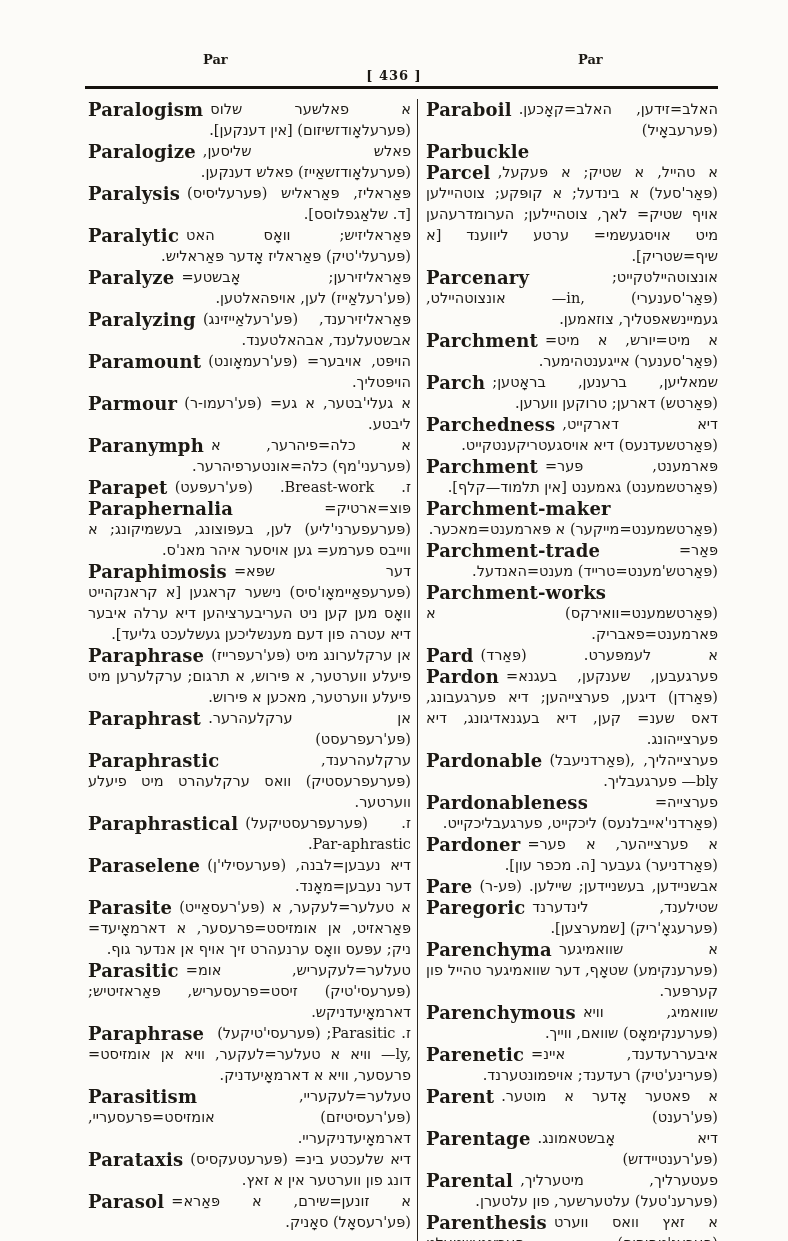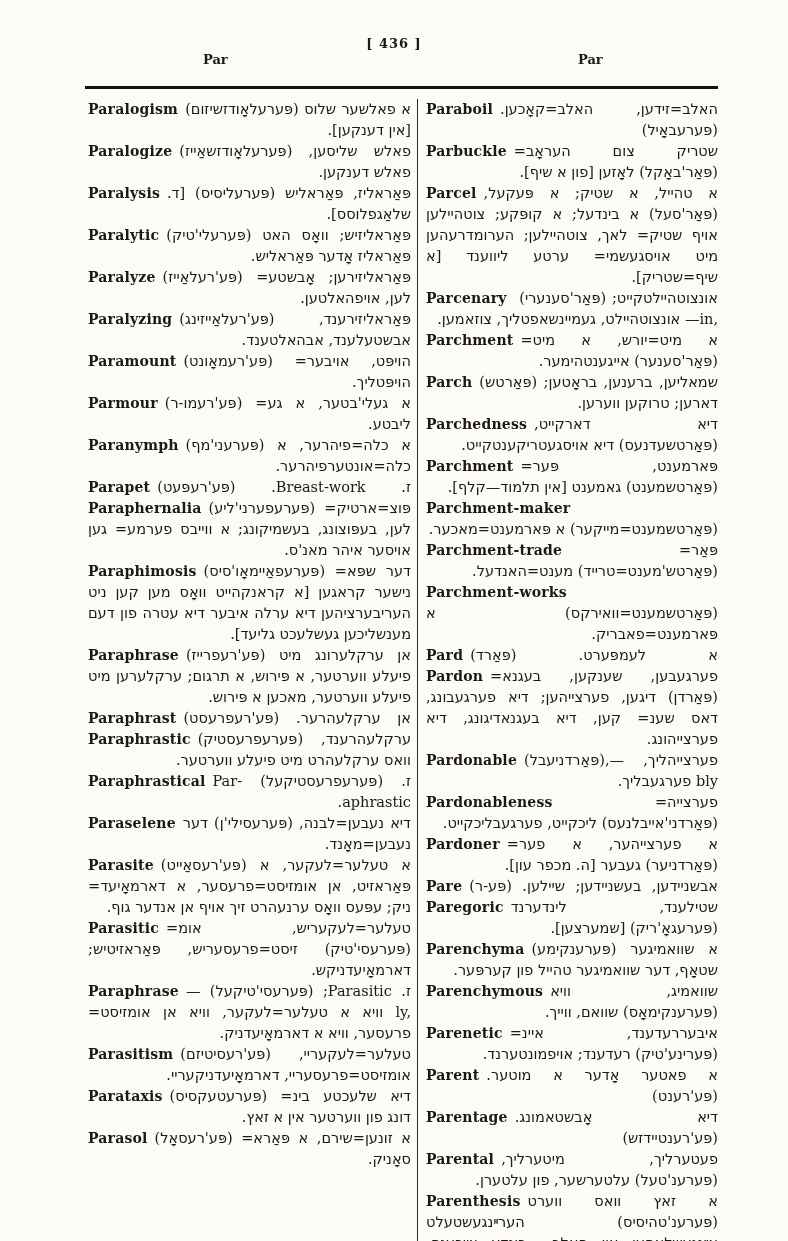--- a/index.html
+++ b/index.html
@@ -6,34 +6,34 @@
   body{
     width:788px;height:1241px;
     background:#fcfbf8;
     font-family:"DejaVu Serif","DejaVu Sans",serif;
     color:#1c1914;
     overflow:hidden;
   }
   .page{width:788px;height:1241px;position:relative;}
   .running-header{position:relative;height:32px;padding-top:52px;font-weight:bold;font-size:13px;padding-left:41px;}
   .running-header .hleft{position:absolute;left:203px;top:52px;}
-  .running-header .hcenter{position:absolute;left:50%;transform:translateX(-50%);top:36px;letter-spacing:1px;}
+  .running-header .hcenter{position:absolute;left:50%;transform:translateX(-50%);top:68px;letter-spacing:1px;}
   .running-header .hright{position:absolute;left:578px;top:52px;}
   .top-rule{height:3px;background:#15120e;margin:2px 70px 0 85px;}
   .columns{display:flex;align-items:stretch;padding:10px 70px 0 88px;}
   .col{direction:rtl;font-size:14.5px;line-height:21px;text-align:justify;}
   .col-left{width:323px;}
   .col-divider{width:1px;background:#2a2620;margin:0 8px 0 6px;min-height:1066px;}
   .col-right{width:292px;}
   .entry{overflow:hidden;}
   .hw{
     float:left;
     direction:ltr;
     font-weight:bold;
-    font-size:14px;
+    font-size:18px;
     margin-right:7px;
     white-space:nowrap;
     letter-spacing:.2px;
   }
 </style>
 </head>
 <body>
 
 <div class="page">
 
@@ -95,21 +95,21 @@
 
         <div class="entry"><b class="hw">Parasol</b><span>א זונען=שירם, א פּאַרא= (פּע'רעסאָל) סאָניק.</span></div>
       </div>
 
     <div class="col-divider"></div>
 
     <div class="col col-right">
 
         <div class="entry"><b class="hw">Paraboil</b><span>האלב=זידען, האלב=קאָכען. (פּערעבאָיל)</span></div>
 
-        <div class="entry"><b class="hw">Parbuckle</b><span>שטריק צום העראָב= (פּאַר'באָקל) לאָזען [פון א שיף].</span></div>
+        <div class="entry"><b class="hw">Parbuckle</b></div>
 
         <div class="entry"><b class="hw">Parcel</b><span>א טהייל, א שטיק; א פּעקעל, (פּאַר'סעל) א בינדעל; א קופּקע; צוטהיילען אויף שטיק= לאך, צוטהיילען; הערומדרעהען מיט אויסגעשמי= ערטע ליווענד [א שיף=שטריק].</span></div>
 
         <div class="entry"><b class="hw">Parcenary</b><span>אונצוטהיילטקייט; (פּאַר'סענערי) ⁦—in,⁩ אונצוטהיילט, געמיינשאפטליך, צוזאמען.</span></div>
 
         <div class="entry"><b class="hw">Parchment</b><span>א מיט=יורש, א מיט= (פּאַר'סענער) אייגענטהימער.</span></div>
 
         <div class="entry"><b class="hw">Parch</b><span>שמאליען, ברענען, בראָטען; (פּאַרטש) דארען; טרוקען ווערען.</span></div>
 
         <div class="entry"><b class="hw">Parchedness</b><span>דיא דארקייט, (פּאַרטשעדנעס) דיא אויסגעטריקענטקייט.</span></div>

